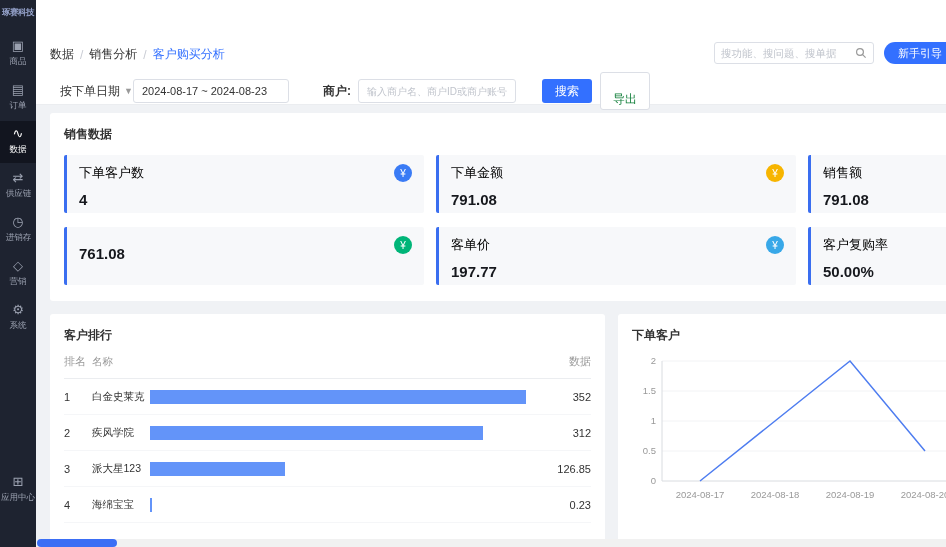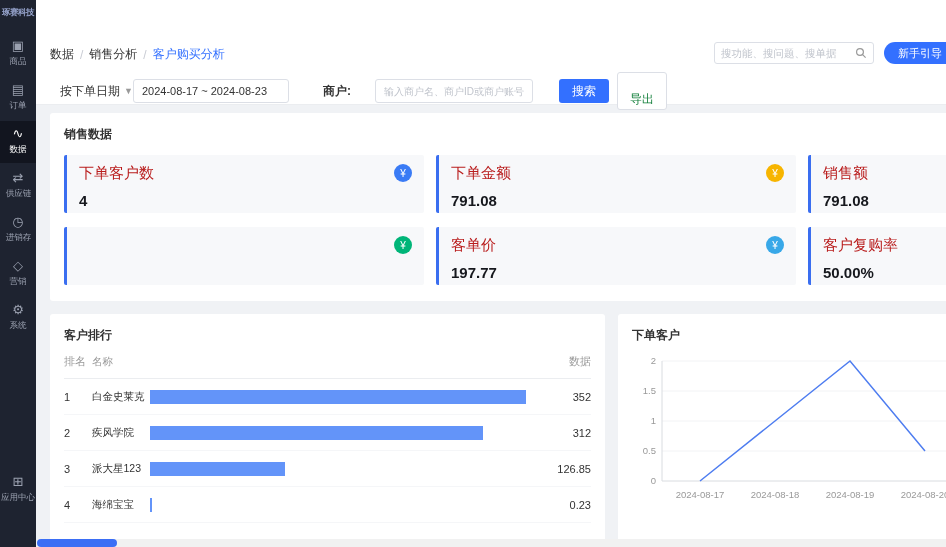--- a/index.html
+++ b/index.html
@@ -36,38 +36,38 @@
   .guide-btn { background:#3370ff; color:#fff; font-size:11px; height:22px; padding:0 4px 0 14px;
     border-radius:11px 0 0 11px; display:flex; align-items:center; cursor:pointer; white-space:nowrap; }
 
   .filter-row { position:absolute; left:24px; top:72px; display:flex; align-items:center;
     font-size:12px; color:#333; }
   .date-type { display:flex; align-items:center; gap:4px; margin-right:0; cursor:pointer; white-space:nowrap; }
   .caret { color:#999; font-size:9px; }
   .date-input { width:156px; height:24px; border:1px solid #dcdfe6; border-radius:3px; background:#fff;
     display:flex; align-items:center; justify-content:space-between; padding:0 8px; font-size:11px;
     color:#333; margin-right:34px; cursor:pointer; white-space:nowrap;gap:20px; }
-  .merchant-label { font-weight:bold; margin-right:24px; white-space:nowrap; }
+  .merchant-label { font-weight:bold; margin-right:7px; white-space:nowrap; }
   .merchant-input { width:158px; height:24px; border:1px solid #dcdfe6; border-radius:3px;
     padding:0 8px; font-size:10px; color:#333; outline:none; margin-right:26px; }
   .merchant-input::placeholder { color:#c0c4cc; }
   .btn-primary { background:#3370ff; color:#fff; height:24px; padding:0 13px; border:none;
     border-radius:3px; font-size:12px; margin-right:8px; cursor:pointer; }
   .btn-default { background:#fff; border:1px solid #dcdfe6; color:#15803d; height:15px; padding:18px 12px;
     border-radius:3px; font-size:12px; cursor:pointer; }
 
   .content { width:1160px; padding:8px 14px 0; }
   .card-title { font-size:12px; font-weight:bold; color:#333; }
 
   
   .sales-card { background:#fff; border-radius:3px; padding:13px 14px 16px; margin-bottom:13px; }
   .stats-grid { display:grid; grid-template-columns:repeat(3,1fr); gap:14px 12px; margin-top:12px; }
   .stat { background:#f7f8fa; border-left:3px solid #3a6ef0; border-radius:2px; padding:9px 12px;
     height:58px; position:relative; }
-  .stat-label { font-size:15px; color:#b91c1c; }
+  .stat-label { font-size:13px; color:#000000; }
   .stat-value { font-size:15px; font-weight:bold; color:#16181d; margin-top:9px; }
   .stat-icon { position:absolute; right:12px; top:9px; width:18px; height:18px; border-radius:50%;
     color:#fff; font-size:10px; display:flex; align-items:center; justify-content:center; }
 
   
   .bottom-row { display:flex; gap:13px; }
   .rank-card { width:555px; min-width:555px; background:#fff; border-radius:3px;
     padding:13px 14px; height:286px; }
   .chart-card { flex:1; background:#fff; border-radius:3px; padding:13px 14px; height:286px; }
 
@@ -190,20 +190,21 @@
             <div class="stat">
               <div class="stat-label">下单金额</div>
               <div class="stat-value">791.08</div>
               <div class="stat-icon" style="background: rgb(247, 181, 0);">¥</div>
             </div>
             <div class="stat">
               <div class="stat-label">销售额</div>
               <div class="stat-value">791.08</div>
             </div>
             <div class="stat">
+              <div class="stat-value">761.08</div>
               <div class="stat-icon" style="background: rgb(0, 181, 120);">¥</div>
             </div>
             <div class="stat">
               <div class="stat-label">客单价</div>
               <div class="stat-value">197.77</div>
               <div class="stat-icon" style="background: rgb(56, 168, 232);">¥</div>
             </div>
             <div class="stat">
               <div class="stat-label">客户复购率</div>
               <div class="stat-value">50.00%</div>

